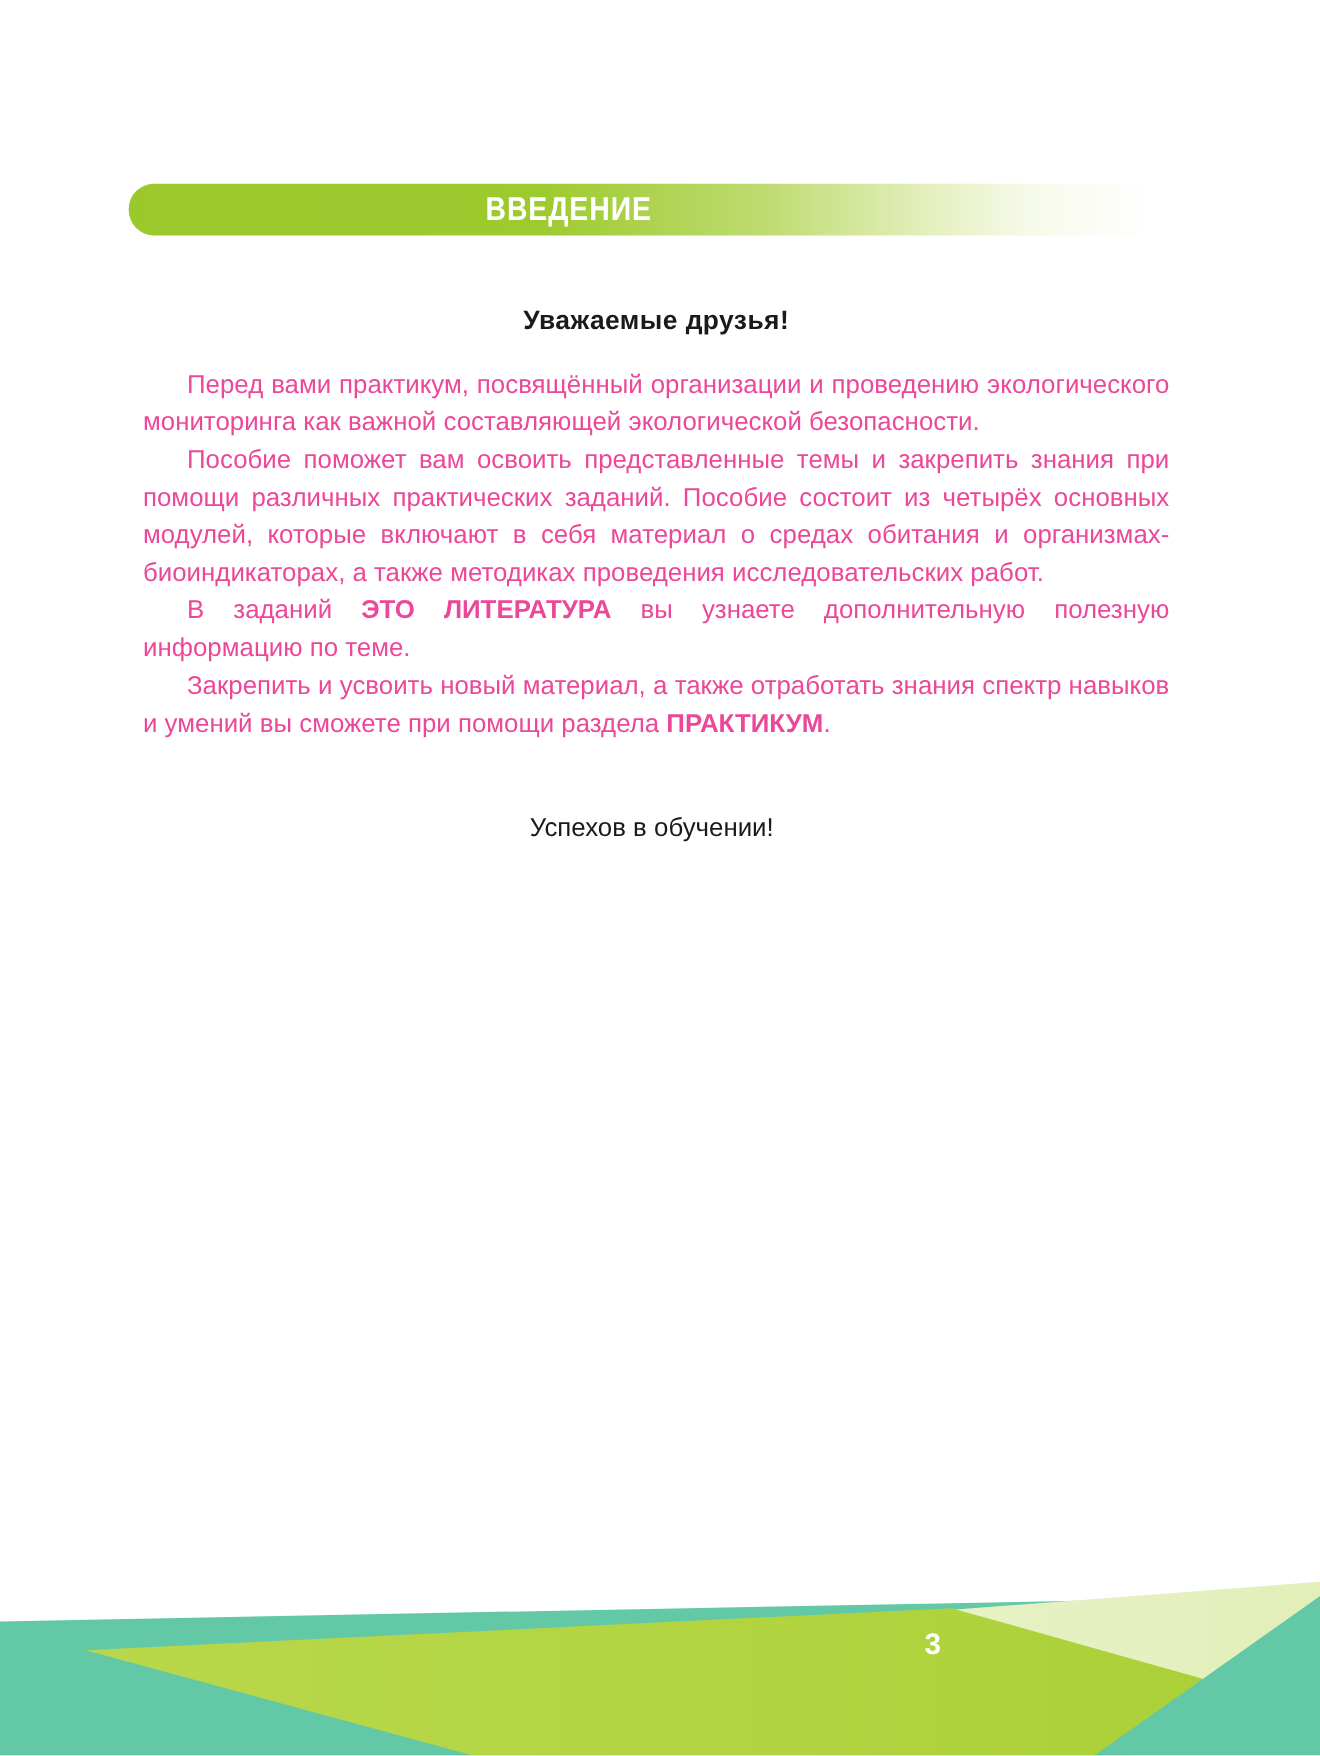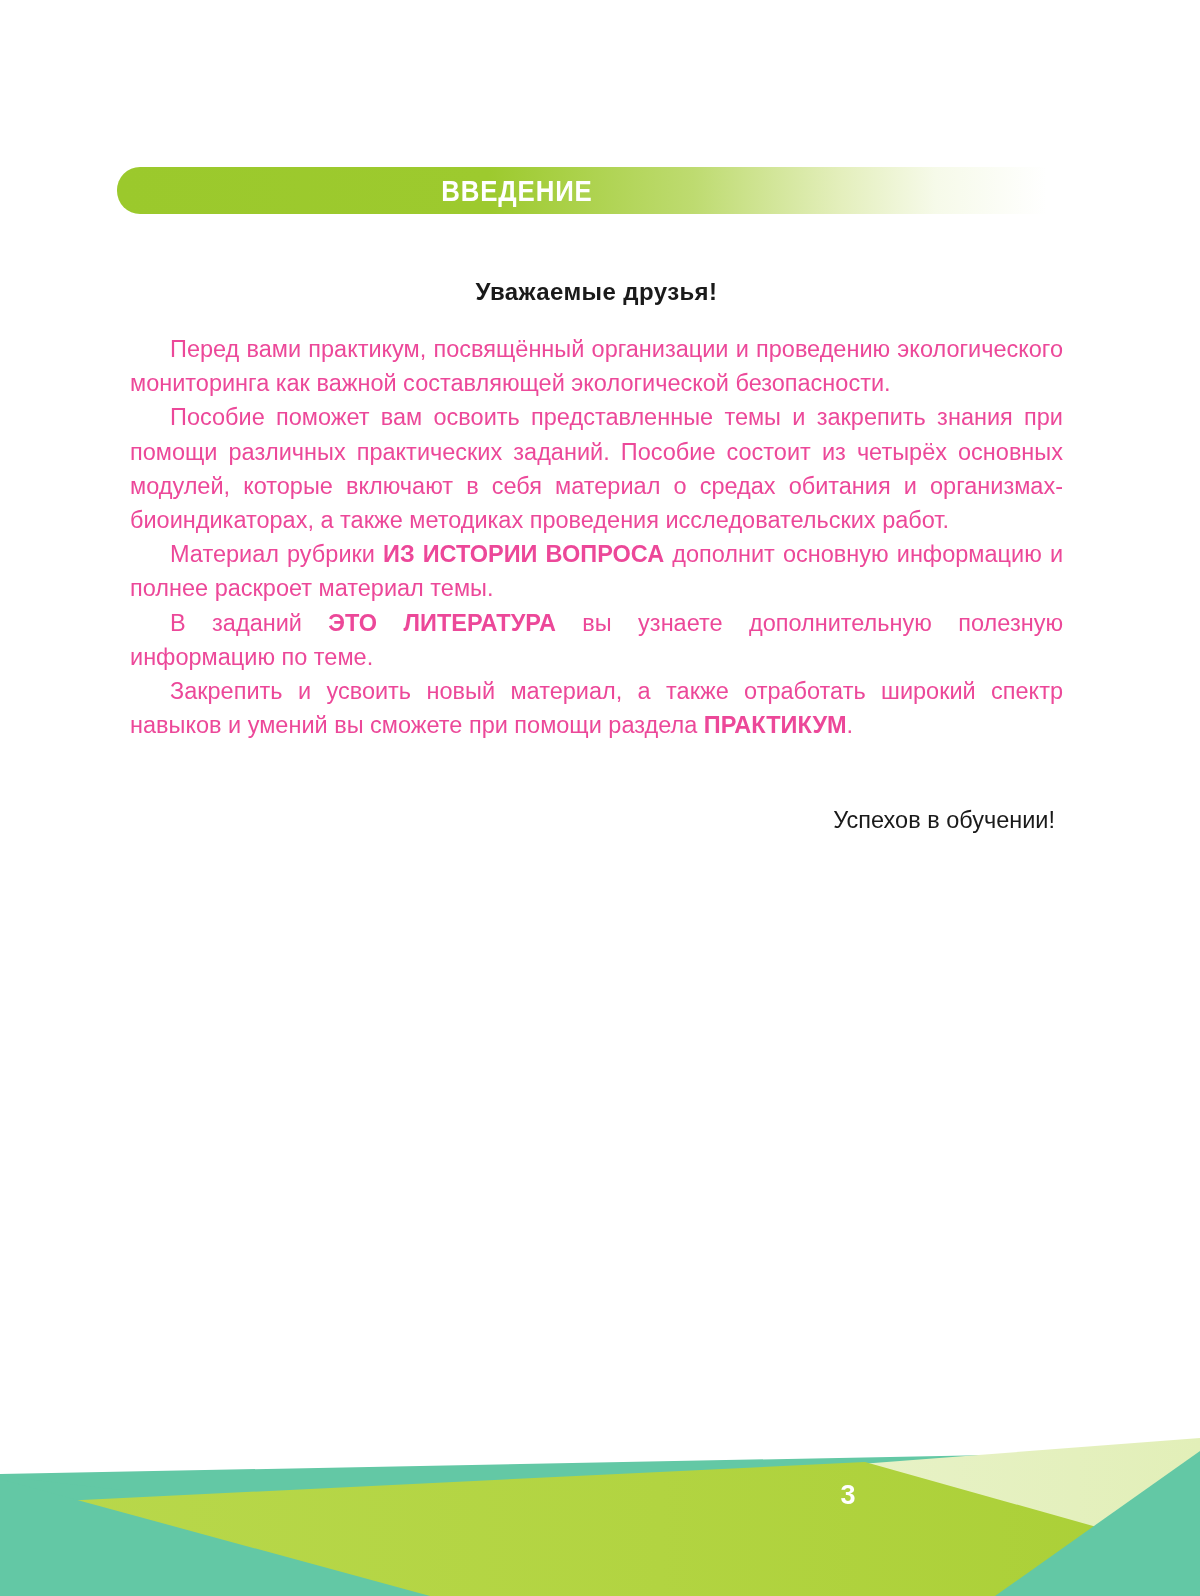--- a/index.html
+++ b/index.html
@@ -87,20 +87,21 @@
   }
   .closing {
     margin-top: 56px;
     text-align: right;
     font-size: 23.5px;
     line-height: 1.9;
     color: #1a1a1a;
   }
   .closing div {
     padding-right: 8px;
+    text-align: center;
   }
 
   
   .footer-art {
     position: absolute;
     left: 0;
     bottom: 0;
     width: 1200px;
     height: 200px;
   }
@@ -132,27 +133,26 @@
 
   <div class="content">
 
     <div class="greeting">Уважаемые друзья!</div>
 
     <p class="para"><span>Перед вами практикум, посвящённый организации и проведению экологического мониторинга как важной составляющей экологической безопасности.</span></p>
 
     <p class="para"><span>Пособие поможет вам освоить представленные темы и закрепить знания при помощи различных практических заданий. Пособие состоит из четырёх основных модулей, которые включают в себя  материал о средах обитания и организмах-биоиндикаторах, а также методиках проведения исследовательских работ.</span></p>
 
 
-    <p class="para"><span>Материал рубрики </span><b>ИЗ ИСТОРИИ ВОПРОСА</b><span> дополнит основную информацию и полнее раскроет материал темы.</span></p>
 
     <p class="para"><span>В заданий </span><b>ЭТО ЛИТЕРАТУРА</b><span> вы узнаете дополнительную полезную информацию по теме.</span></p>
 
 
 
-    <p class="para"><span>Закрепить и усвоить новый материал, а также отработать широкий спектр навыков и умений вы сможете при помощи раздела </span><b>ПРАКТИКУМ</b><span>.</span></p>
+    <p class="para"><span>Закрепить и усвоить новый материал, а также отработать знания спектр навыков и умений вы сможете при помощи раздела </span><b>ПРАКТИКУМ</b><span>.</span></p>
 
     <div class="closing">
       <div>Успехов в обучении!</div>
     </div>
 
   </div>
 
   <div class="footer-art">
     <svg viewBox="0 0 1200 200" preserveAspectRatio="none">
       <defs>

